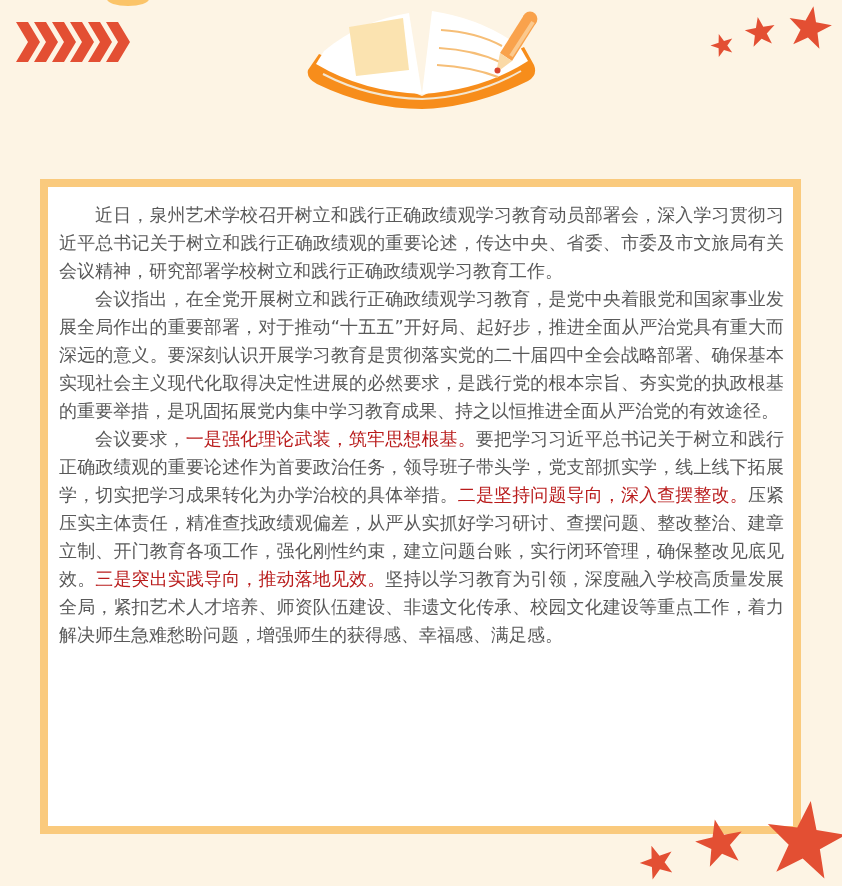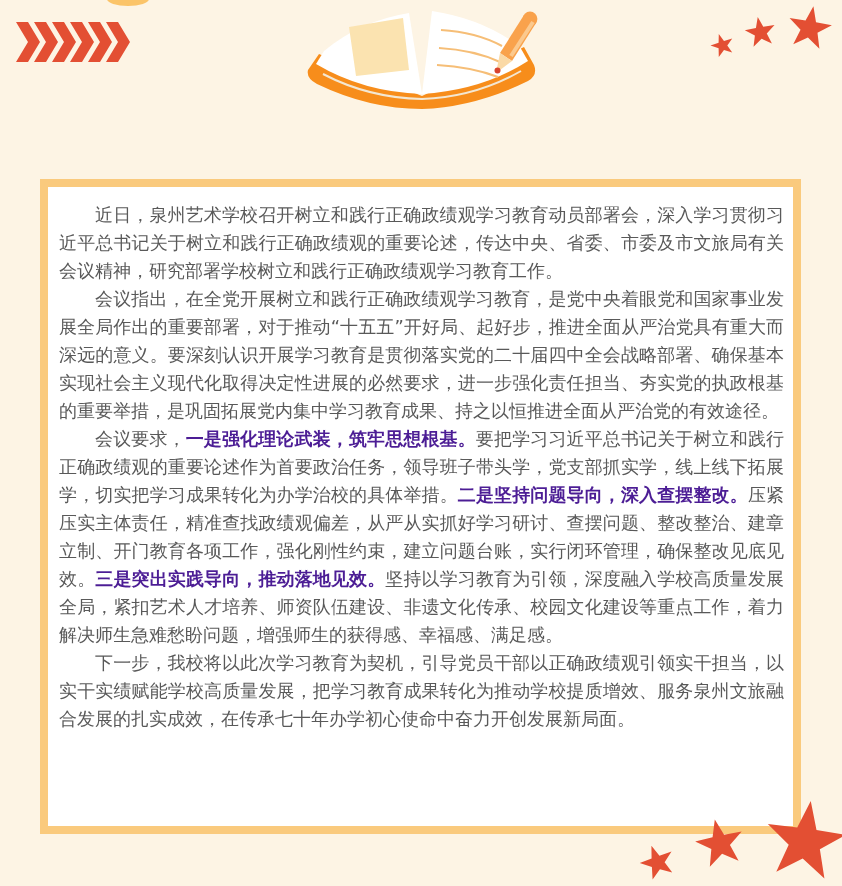--- a/index.html
+++ b/index.html
@@ -47,21 +47,21 @@
   .card-body{width:100%;height:100%;overflow:hidden;}
   .para{
     margin:0;
     text-indent:2em;
     font-size:18px;
     line-height:28px;
     color:var(--text-color);
     text-align:justify;
     letter-spacing:0px;
   }
-  .para .bold{font-weight:700;color:#4c1d95;}
+  .para .bold{font-weight:400;color:#b91c1c;}
 
   .star-layer{position:absolute;inset:0;pointer-events:none;z-index:3;}
 </style>
 </head>
 <body>
 
 <div class="stage">
 
   <svg width="0" height="0" style="position:absolute" aria-hidden="true">
     <defs>
@@ -100,23 +100,22 @@
       <circle cx="227" cy="17" r="7.4" fill="#F9A24C"></circle>
       <line x1="230" y1="20" x2="208" y2="54" stroke="#FBC98E" stroke-width="4"></line>
       <polygon points="209,59 197,51 193,71" fill="#FAD9A6"></polygon>
       <circle cx="194.5" cy="68.5" r="3" fill="#D9442E"></circle>
     </g>
   </svg>
 
   <div class="card">
     <div class="card-body">
         <p class="para"><span>近日，泉州艺术学校召开树立和践行正确政绩观学习教育动员部署会，深入学习贯彻习近平总书记关于树立和践行正确政绩观的重要论述，传达中央、省委、市委及市文旅局有关会议精神，研究部署学校树立和践行正确政绩观学习教育工作。</span></p>
-        <p class="para"><span>会议指出，在全党开展树立和践行正确政绩观学习教育，是党中央着眼党和国家事业发展全局作出的重要部署，对于推动“十五五”开好局、起好步，推进全面从严治党具有重大而深远的意义。要深刻认识开展学习教育是贯彻落实党的二十届四中全会战略部署、确保基本实现社会主义现代化取得决定性进展的必然要求，进一步强化责任担当、夯实党的执政根基的重要举措，是巩固拓展党内集中学习教育成果、持之以恒推进全面从严治党的有效途径。</span></p>
+        <p class="para"><span>会议指出，在全党开展树立和践行正确政绩观学习教育，是党中央着眼党和国家事业发展全局作出的重要部署，对于推动“十五五”开好局、起好步，推进全面从严治党具有重大而深远的意义。要深刻认识开展学习教育是贯彻落实党的二十届四中全会战略部署、确保基本实现社会主义现代化取得决定性进展的必然要求，是践行党的根本宗旨、夯实党的执政根基的重要举措，是巩固拓展党内集中学习教育成果、持之以恒推进全面从严治党的有效途径。</span></p>
         <p class="para"><span>会议要求，</span><span class="bold">一是强化理论武装，筑牢思想根基。</span><span>要把学习习近平总书记关于树立和践行正确政绩观的重要论述作为首要政治任务，领导班子带头学，党支部抓实学，线上线下拓展学，切实把学习成果转化为办学治校的具体举措。</span><span class="bold">二是坚持问题导向，深入查摆整改。</span><span>压紧压实主体责任，精准查找政绩观偏差，从严从实抓好学习研讨、查摆问题、整改整治、建章立制、开门教育各项工作，强化刚性约束，建立问题台账，实行闭环管理，确保整改见底见效。</span><span class="bold">三是突出实践导向，推动落地见效。</span><span>坚持以学习教育为引领，深度融入学校高质量发展全局，紧扣艺术人才培养、师资队伍建设、非遗文化传承、校园文化建设等重点工作，着力解决师生急难愁盼问题，增强师生的获得感、幸福感、满足感。</span></p>
-        <p class="para"><span>下一步，我校将以此次学习教育为契机，引导党员干部以正确政绩观引领实干担当，以实干实绩赋能学校高质量发展，把学习教育成果转化为推动学校提质增效、服务泉州文旅融合发展的扎实成效，在传承七十年办学初心使命中奋力开创发展新局面。</span></p>
       </div>
   </div>
 
   <div class="star-layer">
 
     <svg class="star" style="left:710px;top:33px" width="25" height="25" viewBox="-52 -52 104 104">
       <use href="#star-shape" fill="#E34F33" transform="rotate(-18)"></use>
     </svg>
     <svg class="star" style="left:744px;top:16px" width="33" height="33" viewBox="-52 -52 104 104">
       <use href="#star-shape" fill="#E34F33" transform="rotate(-10)"></use>

